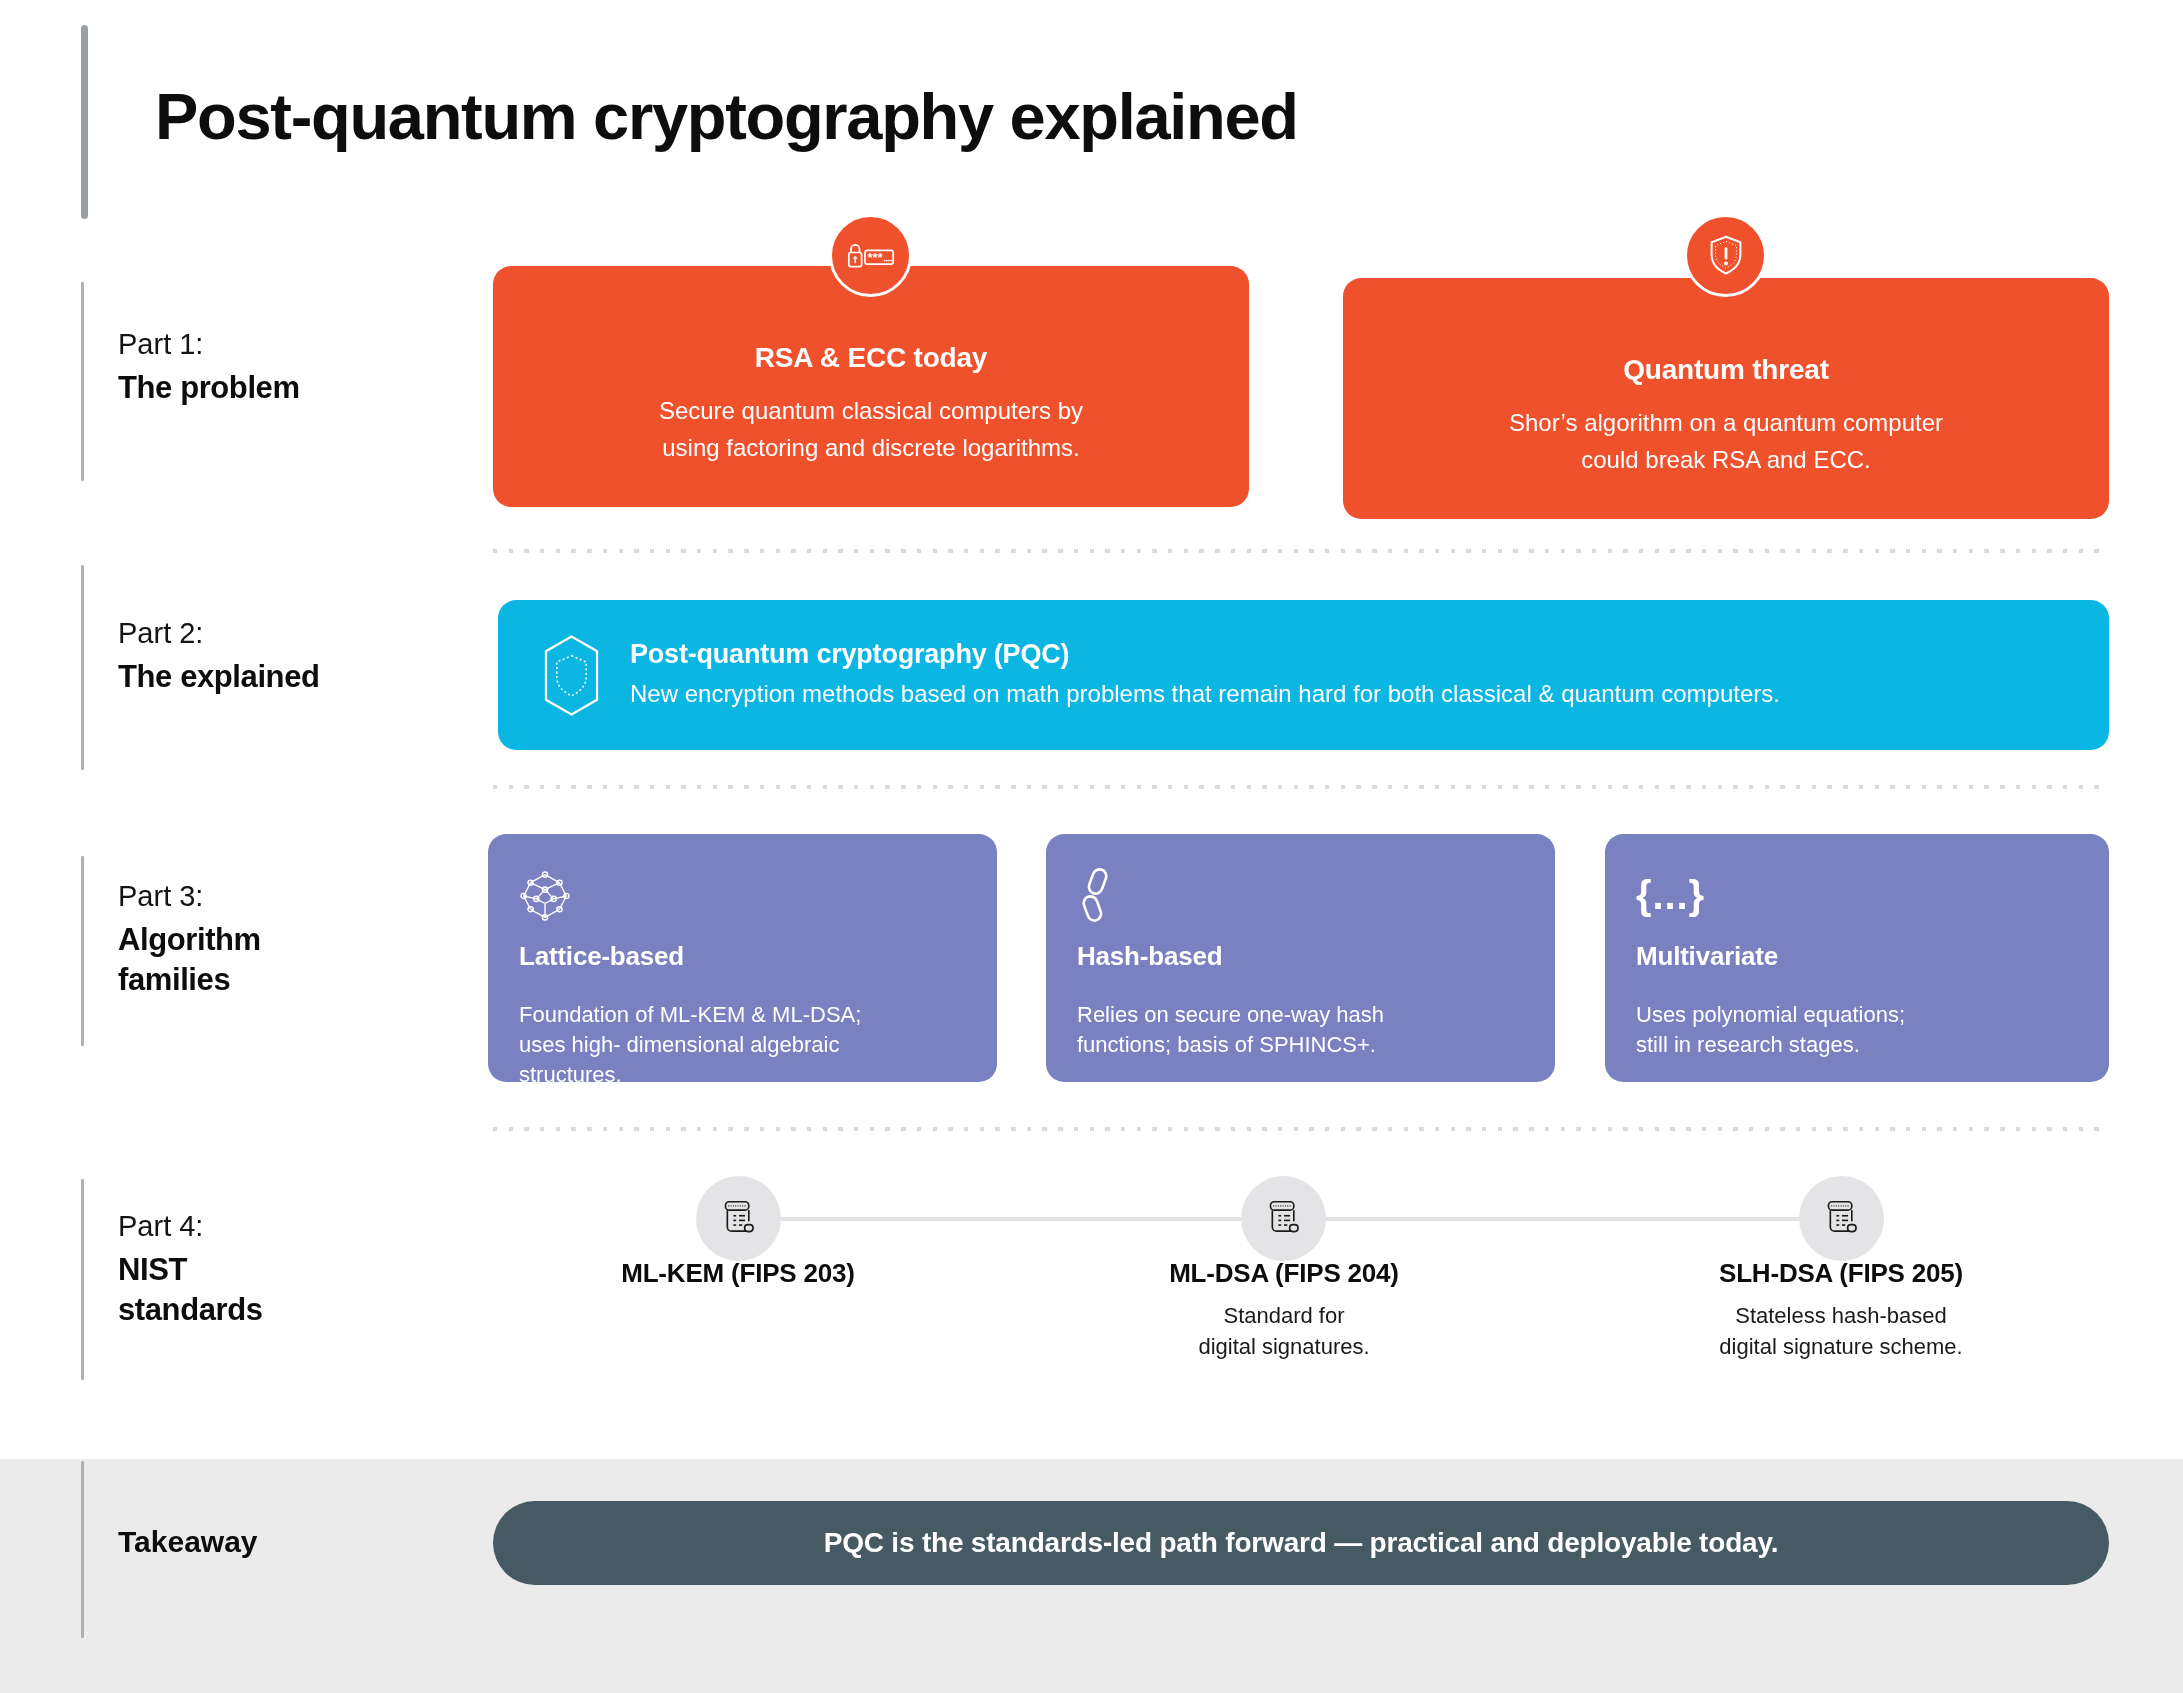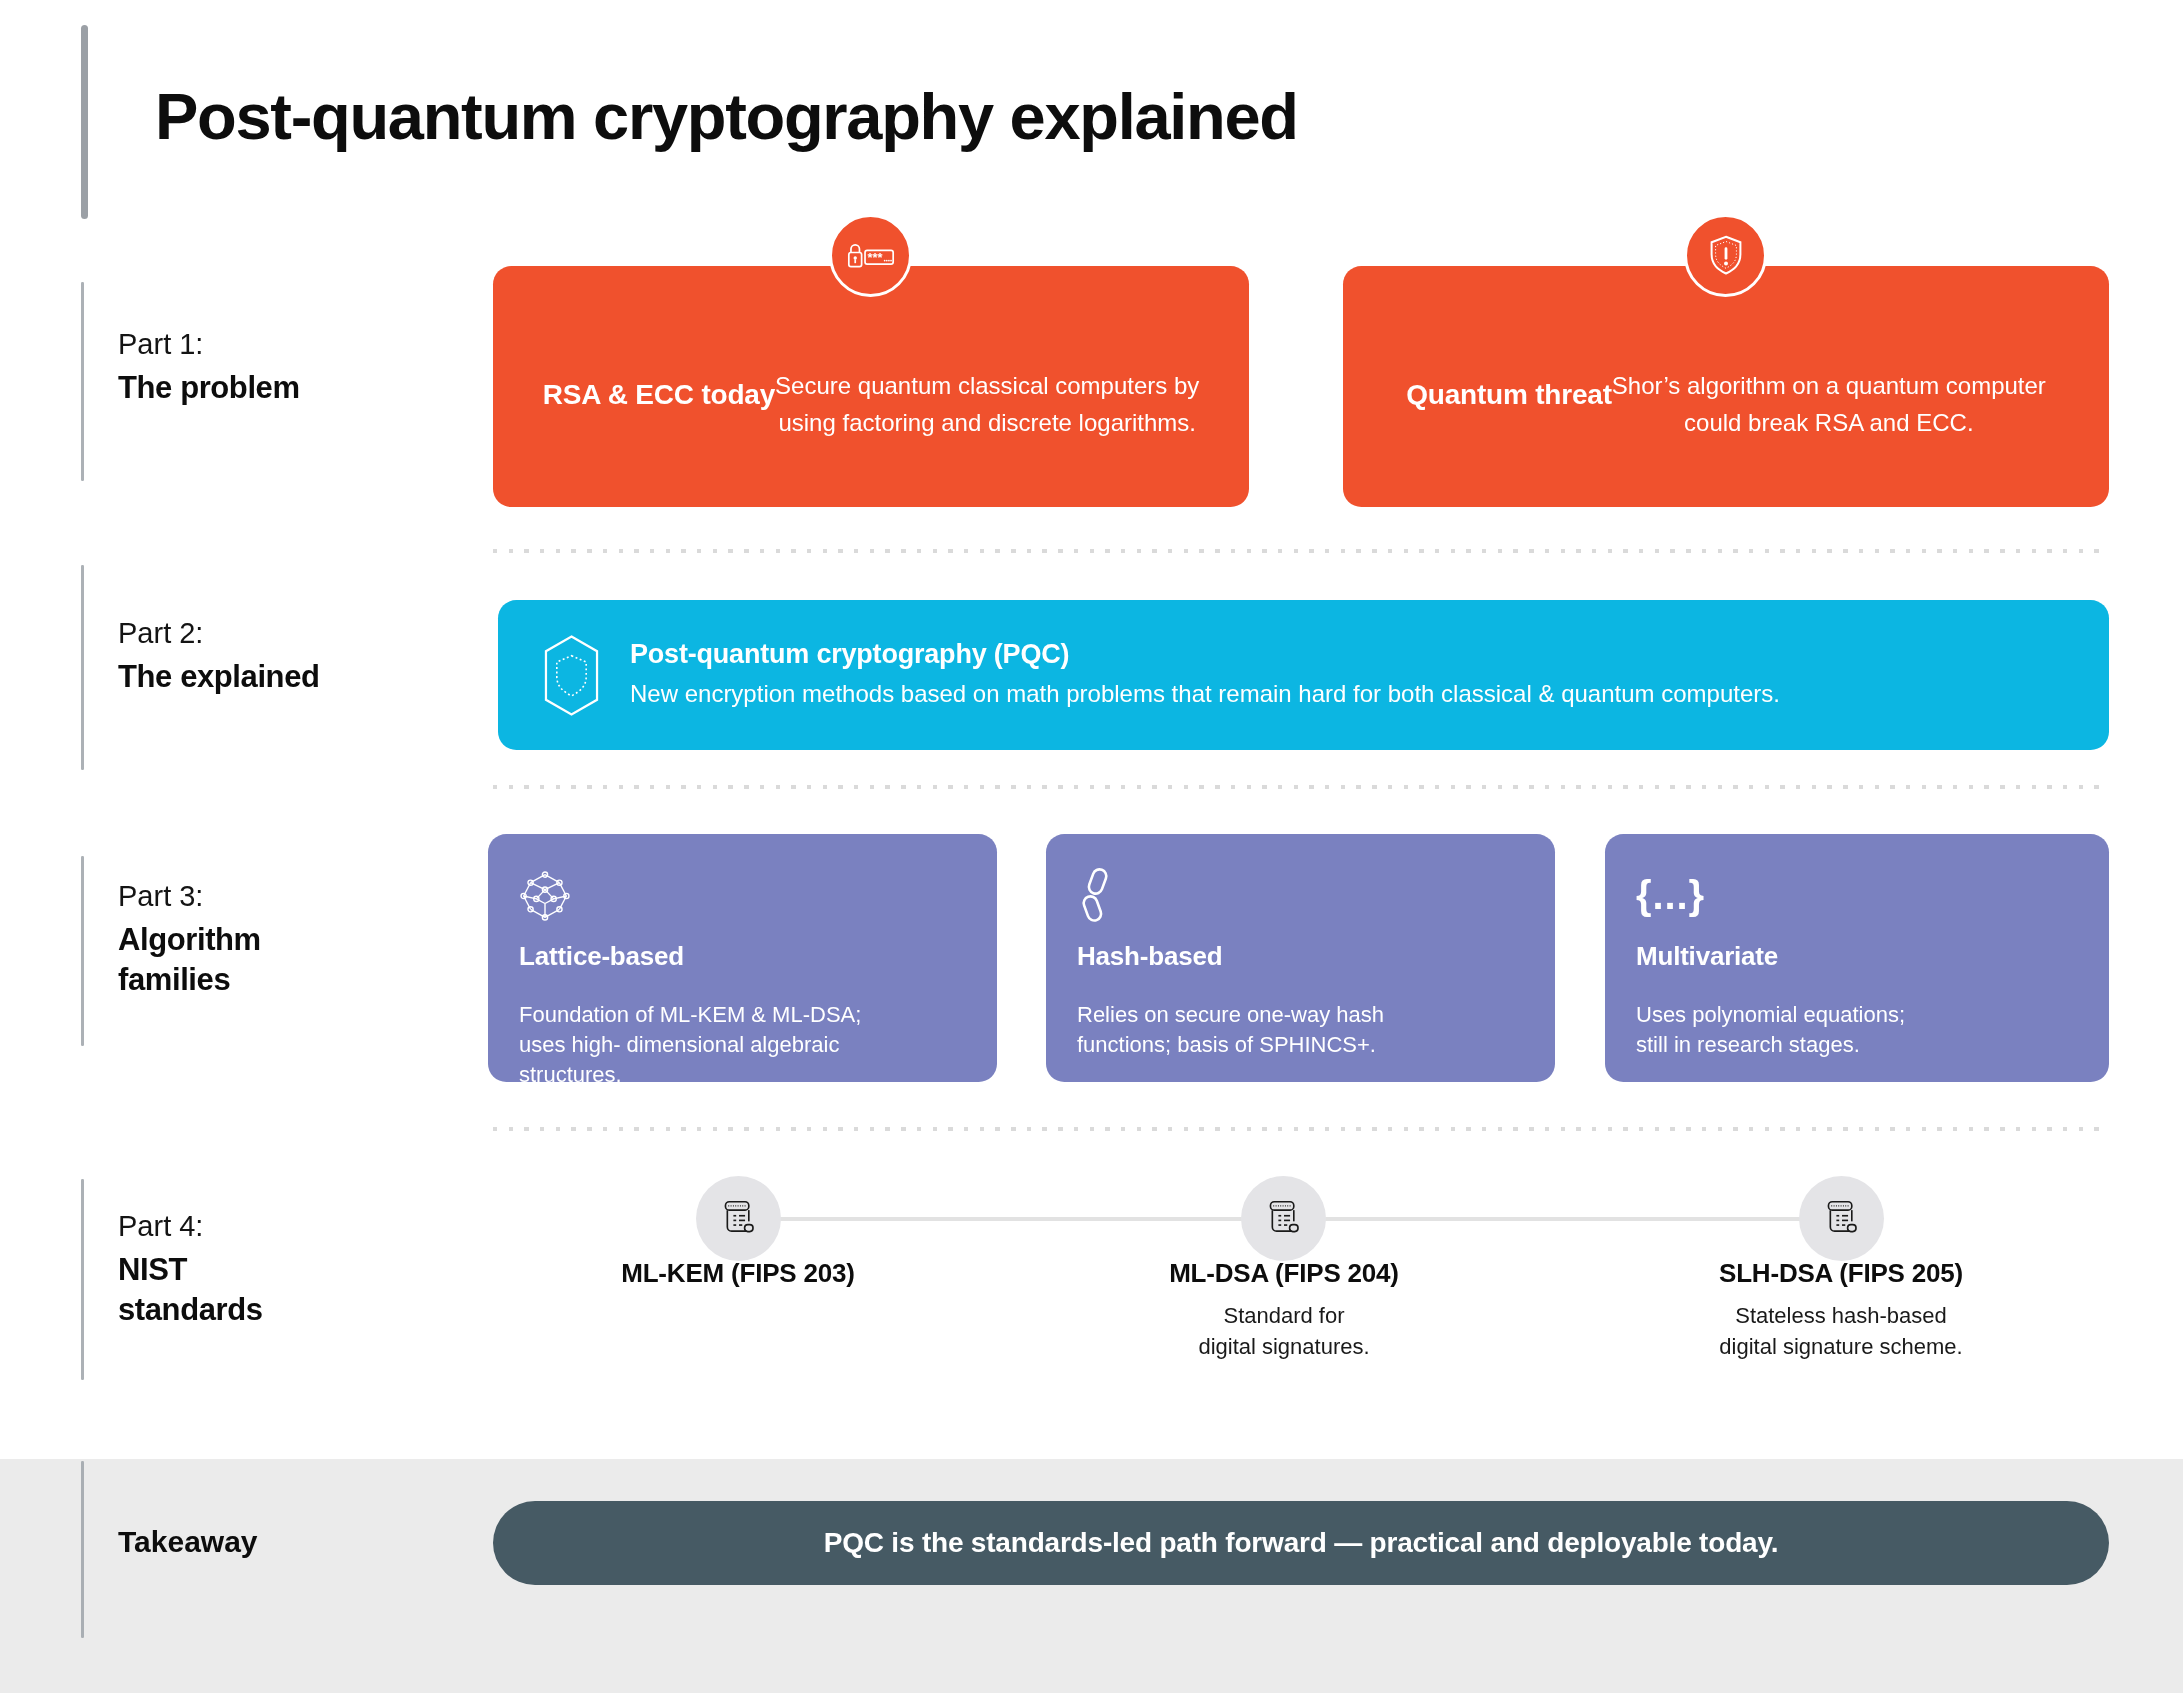--- a/index.html
+++ b/index.html
@@ -15,21 +15,21 @@
   .part-label{position:absolute;left:118px;width:279px;}
   .part-label .pfx{font-size:29px;font-weight:400;color:#141414;}
   .part-label .ttl{font-size:31px;font-weight:700;color:#0d0d0d;margin-top:7px;line-height:1.28;white-space:pre-line;letter-spacing:-0.4px;}
 
   
   .dotted{position:absolute;left:493px;width:1616px;height:4.4px;
     background:repeating-linear-gradient(90deg,#DADADA 0 4.4px,transparent 4.4px 15.7px);}
 
   
   .card-orange{position:absolute;top:266px;height:241px;border-radius:18.3px;background:var(--orange,#F0512D);
-    color:#fff;display:flex;align-items:center;justify-content:center;text-align:center;
+    color:#fff;display:flex;flex-direction:column;align-items:center;justify-content:center;text-align:center;
     box-sizing:border-box;padding-top:35px;}
   .card-orange .ctitle{font-size:28px;font-weight:700;margin-bottom:17.5px;letter-spacing:-0.2px;}
   .card-orange .cbody{font-size:24px;line-height:1.55;white-space:pre-line;}
 
   .badge{position:absolute;width:83px;height:83px;border-radius:50%;background:var(--orange,#F0512D);
     border:3.5px solid #fff;box-sizing:border-box;display:flex;align-items:center;justify-content:center;z-index:3;}
 
   
   .card-cyan{position:absolute;left:498px;top:600px;width:1611px;height:150px;border-radius:18.3px;
     background:var(--cyan,#0CB6E2);color:#fff;display:flex;align-items:center;box-sizing:border-box;
@@ -96,21 +96,21 @@
         <g fill="#fff">
           <circle cx="92" cy="46" r="2"></circle>
             <circle cx="97" cy="46" r="2"></circle>
             <circle cx="102" cy="46" r="2"></circle>
             <circle cx="107" cy="46" r="2"></circle>
         </g>
       </svg>
     </span>
   </div>
 
-  <div class="card-orange" style="left:1343px;width:766px;">
+  <div class="card-orange" style="left:1343px;width:766px;margin-top:12px;">
     <div class="ctitle">Quantum threat</div>
     <div class="cbody">Shor’s algorithm on a quantum computer
 could break RSA and ECC.</div>
   </div>
   <div class="badge" style="left:1684px;top:214px;">
     <span>
       <svg width="40" height="45" viewBox="0 0 100 110">
         <path d="M50 8 L86 22 V52 c0 26 -16 38 -36 48 C30 90 14 78 14 52 V22 Z" fill="none" stroke="#fff" stroke-width="5"></path>
         <path d="M50 20 L76 30 V52 c0 18 -11 27 -26 35 C35 79 24 70 24 52 V30 Z" fill="none" stroke="#fff" stroke-width="2.5" stroke-dasharray="3 5"></path>
         <line x1="50" y1="38" x2="50" y2="62" stroke="#fff" stroke-width="7" stroke-linecap="round"></line>

